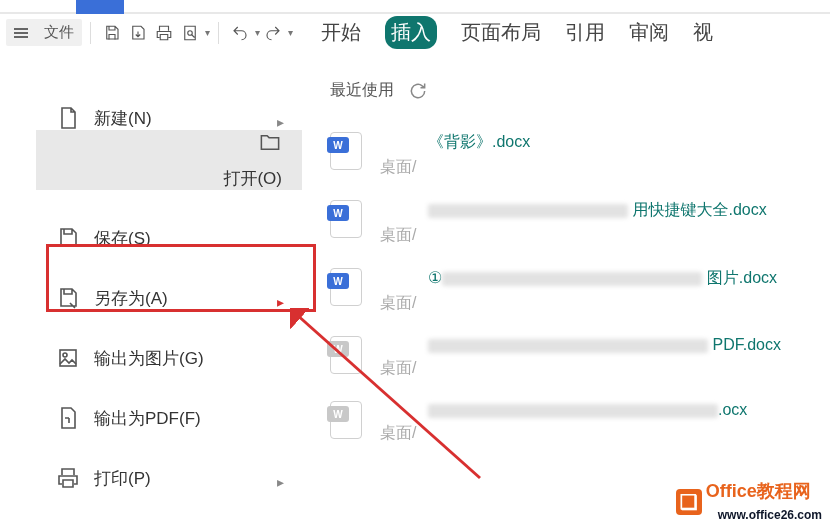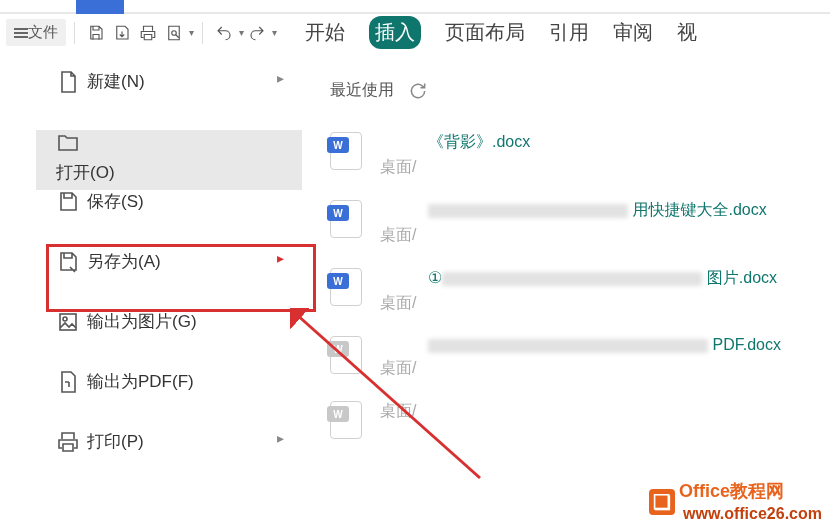--- a/index.html
+++ b/index.html
@@ -2,34 +2,34 @@
 <html><head>
 <meta charset="utf-8">
 <style>
   * { box-sizing: border-box; margin: 0; padding: 0; font-family: "Microsoft YaHei", Arial, sans-serif; }
   body { width: 830px; height: 530px; background: #fff; overflow: hidden; position: relative; }
   
   .topbar { height: 14px; background: #fff; border-bottom: 2px solid #e8e8e8; position: relative; }
   .topbar .blue-tab { position: absolute; top: 0; left: 76px; width: 48px; height: 14px; background: #3a6fd8; }
   
   .toolbar { height: 38px; display: flex; align-items: center; padding: 0 6px; border-bottom: 1px solid #fff; }
-  .file-btn { display: flex; align-items: center; gap: 0; padding: 4px 8px; background: #f0f0f0; border-radius: 2px; color: #555; font-size: 15px; cursor: pointer; }
+  .file-btn { display: flex; align-items: center; gap: 16px; padding: 4px 8px; background: #f0f0f0; border-radius: 2px; color: #555; font-size: 15px; cursor: pointer; }
   .file-btn .ham { display: inline-block; width: 14px; }
   .file-btn .ham span { display: block; height: 2px; background: #666; margin: 2px 0; }
   .vdiv { width: 1px; height: 22px; background: #ddd; margin: 0 8px; }
   .tb-icon { width: 26px; height: 26px; display: flex; align-items: center; justify-content: center; color: #555; font-size: 16px; cursor: pointer; }
   .tb-icon svg { width: 18px; height: 18px; stroke: #555; fill: none; stroke-width: 1.5; }
   .drop { font-size: 10px; color: #777; margin-left: 2px; }
   .tabs { display: flex; align-items: center; gap: 24px; margin-left: 28px; font-size: 20px; color: #444; }
   .tab { cursor: pointer; }
   .tab.active { background: #0f766e; color: #fff; padding: 3px 6px; border-radius: 12px; }
   
   .main { display: flex; position: absolute; top: 52px; left: 36px; right: 0; bottom: 0; }
   .sidebar { width: 266px; padding-top: 18px; }
-  .menu-item { display: flex; align-items: flex-start; gap: 7px; padding: 0 20px; height: 60px; color: #333; font-size: 17px; cursor: pointer; position: relative; }
+  .menu-item { display: flex; align-items: flex-end; gap: 14px; padding: 0 20px; height: 60px; color: #333; font-size: 17px; cursor: pointer; position: relative; }
   .menu-item.active { background: #e8e8e8; flex-direction: column; }
   .menu-item .arrow { position: absolute; right: 18px; color: #888; font-size: 14px; }
   .menu-item svg { width: 24px; height: 24px; stroke: #555; fill: none; stroke-width: 1.6; }
   .highlight-box { position: absolute; border: 3px solid #d83030; pointer-events: none; }
   
   .content { flex: 1; padding: 28px 0 0 28px; }
   .recent-hdr { display: flex; align-items: center; gap: 14px; font-size: 16px; color: #555; margin-bottom: 31px; }
   .recent-hdr svg { width: 20px; height: 20px; stroke: #888; fill: none; stroke-width: 1.8; }
   .file-row { display: flex; align-items: flex-start; gap: 18px; margin-bottom: 22px; }
   .file-ico { width: 32px; height: 38px; border: 1px solid #d0d0d0; border-radius: 4px; position: relative; background: #fff; }
@@ -38,21 +38,21 @@
   .file-ico .badge.gray { background: #c8c8c8; }
   .file-info .fname { font-size: 16px; color: #0f766e; margin-bottom: 4px; margin-left: 48px; }
   .file-info .floc { font-size: 16px; color: #aaa; }
   .blur { display: inline-block; height: 14px; background: #e2e2e2; border-radius: 2px; filter: blur(2px); vertical-align: middle; }
   
   .red-arrow { position: absolute; top: 308px; left: 290px; pointer-events: none; }
   
   .watermark { position: absolute; right: 8px; bottom: 6px; display: flex; align-items: center; gap: 4px; font-size: 18px; font-weight: bold; }
   .watermark .sq { width: 26px; height: 26px; background: #e8631c; border-radius: 4px; color: #fff; display: flex; align-items: center; justify-content: center; font-size: 20px; }
   .watermark .t1 { color: #e8631c; }
-  .watermark .t2 { color: #c2410c; font-size: 16px; margin-left: 4px; }
+  .watermark .t2 { color: #0f172a; font-size: 12px; margin-left: 12px; }
 </style>
 </head>
 <body>
 
 <div class="topbar">
   <div class="blue-tab"></div>
 </div>
 
 <div class="toolbar">
   <div class="file-btn">
@@ -204,20 +204,21 @@
       <div class="file-info">
         <div class="fname"><span class="blur" style="width:280px"></span> <span>PDF.docx</span></div>
         <div class="floc">桌面/</div>
       </div>
     </div>
     <div class="file-row">
       <div class="file-ico">
           <div class="badge gray">W</div>
         </div>
       <div class="file-info">
+        <div class="fname"><span class="blur" style="width:290px"></span><span>.ocx</span></div>
         <div class="floc">桌面/</div>
       </div>
     </div>
   </div>
 </div>
 
 <svg class="red-arrow" width="220" height="190">
   <defs>
       <marker id="ah" markerWidth="10" markerHeight="10" refX="2" refY="5" orient="auto">
         <path d="M0,0 L10,5 L0,10 z" fill="#d83030"></path>

